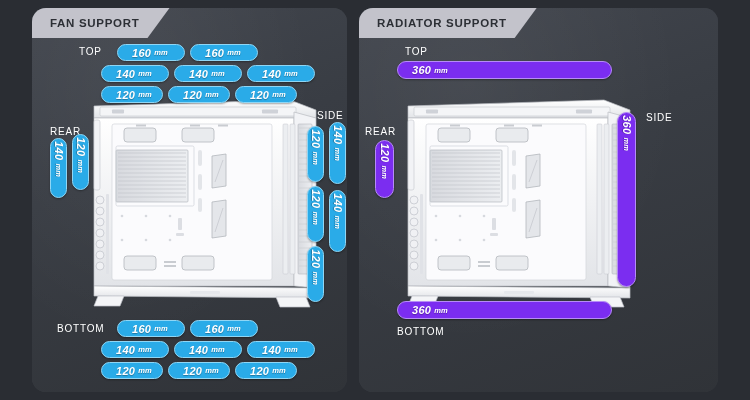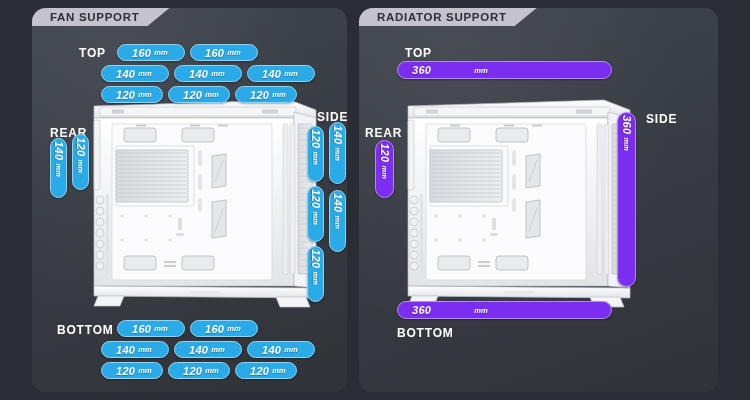--- a/index.html
+++ b/index.html
@@ -39,41 +39,41 @@
     background:
       radial-gradient(ellipse at 30% 20%, rgba(255,255,255,0.05), transparent 60%),
       linear-gradient(160deg, #42464e 0%, #393d44 40%, #303338 100%);
   }
 
   
   .tab {
     position: absolute;
     top: 0;
     left: 0;
-    height: 18px;
+    height: 30px;
     background: #c3c3cb;
     display: flex;
     align-items: center;
     padding: 0 30px 0 18px;
     clip-path: polygon(0 0, 100% 0, calc(100% - 22px) 100%, 0 100%);
     z-index: 6;
   }
   .tab-label {
     font-size: 11.5px;
     font-weight: bold;
     color: #2c2f35;
     letter-spacing: 0.7px;
     white-space: nowrap;
   }
 
   
   .sec-label {
     position: absolute;
-    font-size: 12px;
-    font-weight: bold;
+    font-size: 10px;
+    font-weight: normal;
     color: #ffffff;
     letter-spacing: 0.8px;
     z-index: 5;
     white-space: nowrap;
   }
 
   
   .badge {
     position: absolute;
     display: flex;
@@ -85,21 +85,20 @@
     box-shadow: 0 1px 2px rgba(0,0,0,0.35);
     font-style: italic;
   }
   .badge.fan {
     background: #2aabe8;
     border: 1px solid #8fd6f5;
   }
   .badge.rad {
     background: #7b2df0;
     border: 1px solid #b68bf7;
-    gap: 40px;
   }
   .badge .num {
     font-size: 11px;
     font-weight: bold;
     letter-spacing: 0.3px;
     text-shadow: 0 1px 1px rgba(0,0,0,0.3);
   }
   .badge .unit {
     font-size: 7.5px;
     font-weight: bold;

